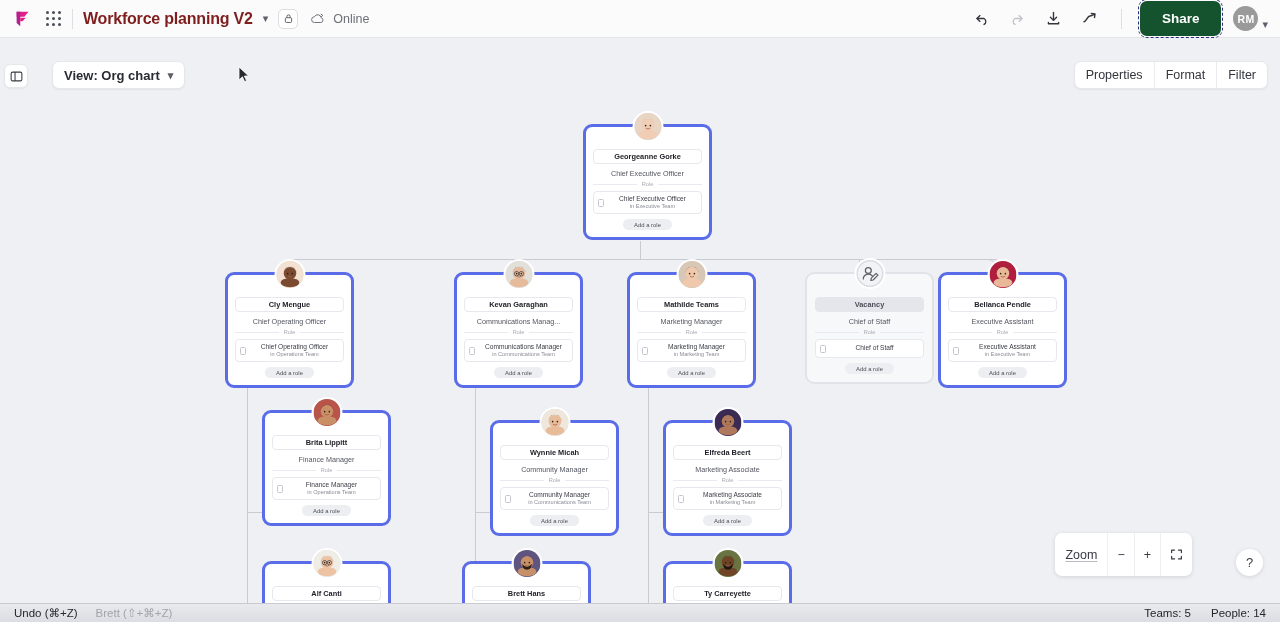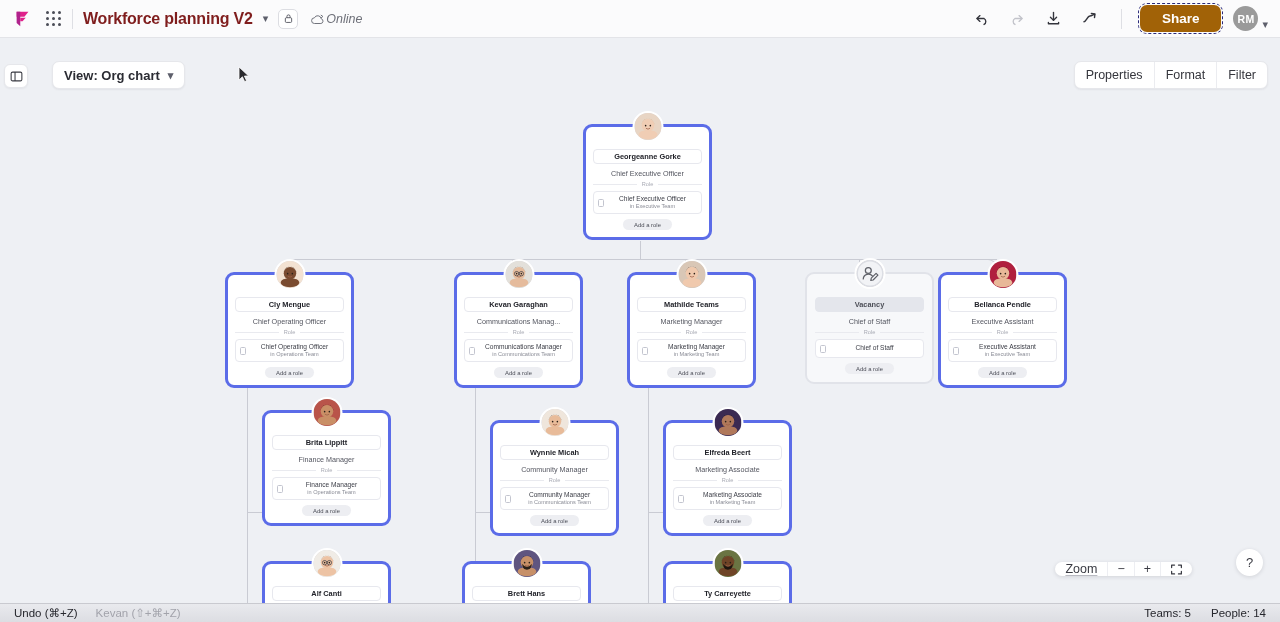--- a/index.html
+++ b/index.html
@@ -21,27 +21,27 @@
   .logo { width: 22px; height: 22px; display:flex; align-items:center; justify-content:center; }
   .grid-icon { width: 18px; height: 18px; display: grid;
     grid-template-columns: repeat(3, 1fr); grid-template-rows: repeat(3, 1fr);
     gap: 2px; padding: 1px; }
   .grid-icon i { background: #4b4d57; border-radius: 50%; width: 3px; height: 3px; align-self:center; justify-self:center;}
   .vsep { width: 1px; height: 20px; background: #dedfe4; }
   .doc-title { font-size: 16px; font-weight: bold; color: #7f1d1d; letter-spacing: -0.2px; }
   .chev { color: #5d5f6b; font-size: 11px; }
   .lock-box { width: 20px; height: 20px; border: 1px solid #dcdde2; border-radius: 5px;
     background:#fff; display:flex; align-items:center; justify-content:center; }
-  .online-wrap { display:flex; align-items:flex-end; margin-left: 2px; font-style: italic;}
+  .online-wrap { display:flex; align-items:flex-start; gap:7px; margin-left: 2px;}
   .online-txt { font-size: 12.5px; color: #6e7079; }
   .hspace { flex: 1; }
   .hicon { width: 26px; height: 26px; display:flex; align-items:center; justify-content:center; }
   .share-btn {
-    background: #a16207; color: #fff; font-size: 13.5px; font-weight: bold;
-    border-radius: 7px; padding: 0 22px; height: 27px; display:flex;
+    background: #14532d; color: #fff; font-size: 13.5px; font-weight: bold;
+    border-radius: 7px; padding: 0 22px; height: 35px; display:flex;
     align-items:center; justify-content:center; border: none;
     outline: 1px dashed #2a2a7a; outline-offset: 1px;
     font-family: "Liberation Sans", sans-serif;
   }
   .avatar-rm {
     width: 25px; height: 25px; border-radius: 50%; background: #9a9a9a;
     color: #fff; font-size: 10.5px; font-weight: bold;
     display:flex; align-items:center; justify-content:center; letter-spacing: 0.2px;
   }
   .panel-btn { position: absolute; left: 4px; top: 10px; width: 24px; height: 24px;
@@ -90,21 +90,21 @@
     display:flex; align-items:center; padding: 3px 4px; gap: 4px; min-height: 19px; }
   .role-chk { width: 6px; height: 8px; border: 1px solid #c3c5cf; border-radius: 1.5px; flex: none; }
   .role-txt { flex: 1; text-align: center; }
   .role-title { font-size: 6.6px; color: #3b3d46; line-height: 1.25; }
   .role-team { font-size: 5.6px; color: #8a8c96; line-height: 1.25; }
   .addrole { margin: 5px auto 0; width: 49px; height: 11px; background: #edeef2;
     border-radius: 6px; display:flex; align-items:center; justify-content:center;
     font-size: 5.9px; color: #4c4e58; }
 
   
-  .zoomctl { position: absolute; right: 88px; bottom: 27px; height: 14px;
+  .zoomctl { position: absolute; right: 88px; bottom: 27px; height: 43px;
     background: #fff; border-radius: 7px; display:flex; align-items:center;
     box-shadow: 0 1px 4px rgba(20,20,40,.13); z-index: 25; }
   .zoomctl > div { padding: 0 9px; display:flex; align-items:center; justify-content:center;
     height: 100%; border-right: 1px solid #edeef2; font-size: 12.5px; color: #3a3b43; }
   .zoomctl > div:last-child { border-right: none; }
   .zoomctl .zlabel { text-decoration: underline; text-decoration-style: solid;
     text-underline-offset: 2px; text-decoration-color: #b9bac2; padding: 0 10px; }
   .helpbtn { position: absolute; right: 17px; bottom: 27px; width: 27px; height: 27px;
     background: #fff; border-radius: 50%; display:flex; align-items:center; justify-content:center;
     font-size: 13px; color: #3a3b43; box-shadow: 0 1px 4px rgba(20,20,40,.13); z-index: 25; }
@@ -544,20 +544,20 @@
     <span class="chev">▾</span>
   </div>
   <div class="right-group">
     <div>Properties</div>
     <div>Format</div>
     <div>Filter</div>
   </div>
 
   <div class="statusbar">
     <span class="st-undo">Undo (⌘+Z)</span>
-    <span class="st-redo">Kevan (⇧+⌘+Z)</span>
+    <span class="st-redo">Brett (⇧+⌘+Z)</span>
     <div class="st-right">
       <span>Teams: 5</span>
       <span>People: 14</span>
     </div>
   </div>
 
 </div>
 
 </body></html>

